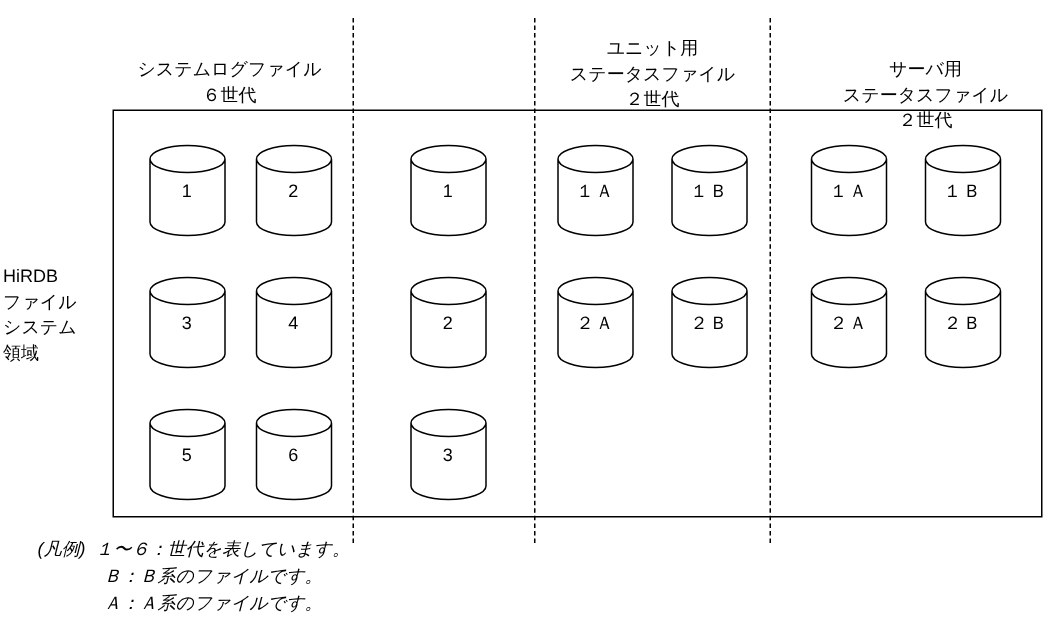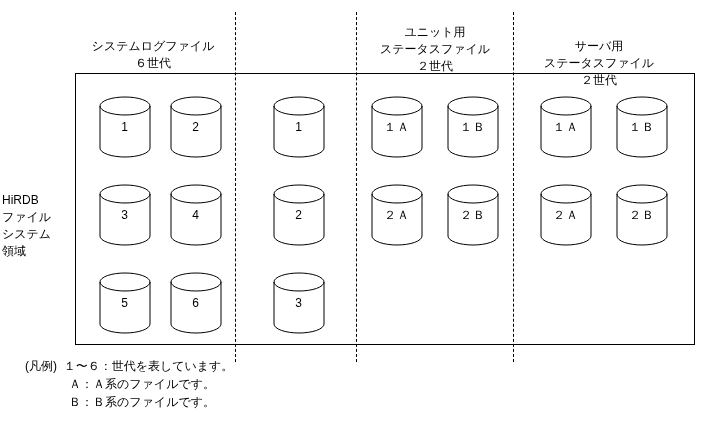--- a/index.html
+++ b/index.html
@@ -35,21 +35,20 @@
   
   .side-label {
     position: absolute;
     left: 2px;
     top: 176px;
     width: 66px;
     font-size: 12px;
     line-height: 17px;
     text-align: left;
     white-space: pre-line;
-    margin-top: 16px;
   }
 
   
   .main-box {
     position: absolute;
     left: 75px;
     top: 73px;
     width: 620px;
     height: 272px;
     border: 1px solid #000000;
@@ -92,20 +91,21 @@
   
   .legend {
     position: absolute;
     left: 25px;
     top: 357px;
     font-size: 12px;
     line-height: 18px;
   }
   .legend-row {
     white-space: pre;
+    font-style: italic;
   }
   .legend-indent {
     padding-left: 44px;
   }
 </style>
 </head>
 <body>
 
 <div class="stage">
 
@@ -114,21 +114,21 @@
 システム
 領域</div>
 
   <div class="main-box"></div>
 
   <div class="col-header" style="left:78px; top:18px; width:150px;">システムログファイル
 ６世代</div>
   <div class="col-header" style="left:360px; top:4px; width:150px;">ユニット用
 ステータスファイル
 ２世代</div>
-  <div class="col-header" style="left:524px; top:18px; width:150px;">サーバ用
+  <div class="col-header" style="left:542px; top:18px; width:150px;">サーバ用
 ステータスファイル
 ２世代</div>
 
   <div class="divider" style="left:235px;"></div>
   <div class="divider" style="left:356px;"></div>
   <div class="divider" style="left:513px;"></div>
 
   <div class="cyl" style="left:99px; top:96px;">
     <svg viewBox="0 0 52 62" xmlns="http://www.w3.org/2000/svg">
       <path d="M1,10 L1,52 A25,9 0 0 0 51,52 L51,10 A25,9 0 0 0 1,10 A25,9 0 0 0 51,10" fill="#ffffff" stroke="#000000" stroke-width="1"></path>
@@ -230,17 +230,17 @@
   </div>
   <div class="cyl" style="left:616px; top:184px;">
     <svg viewBox="0 0 52 62" xmlns="http://www.w3.org/2000/svg">
       <path d="M1,10 L1,52 A25,9 0 0 0 51,52 L51,10 A25,9 0 0 0 1,10 A25,9 0 0 0 51,10" fill="#ffffff" stroke="#000000" stroke-width="1"></path>
     </svg>
     <div class="cyl-label">２Ｂ</div>
   </div>
 
   <div class="legend">
     <div class="legend-row"><span>(凡例)</span><span>&nbsp;&nbsp;</span><span>１〜６：世代を表しています。</span></div>
+    <div class="legend-row legend-indent">Ｂ：Ｂ系のファイルです。</div>
     <div class="legend-row legend-indent">Ａ：Ａ系のファイルです。</div>
-    <div class="legend-row legend-indent">Ｂ：Ｂ系のファイルです。</div>
   </div>
 
 </div>
 
 </body></html>

